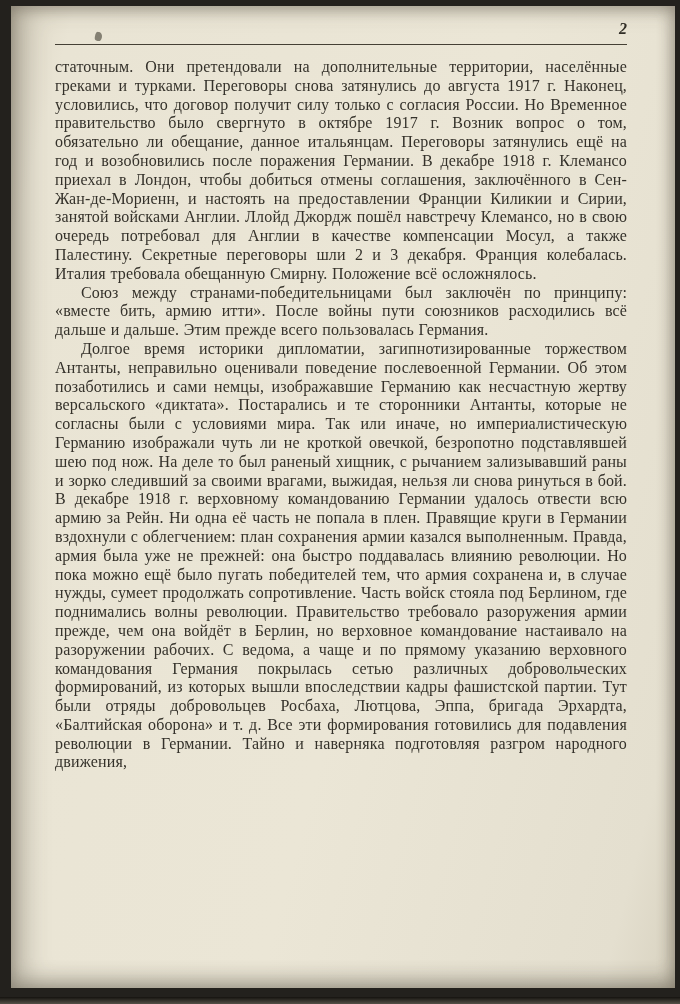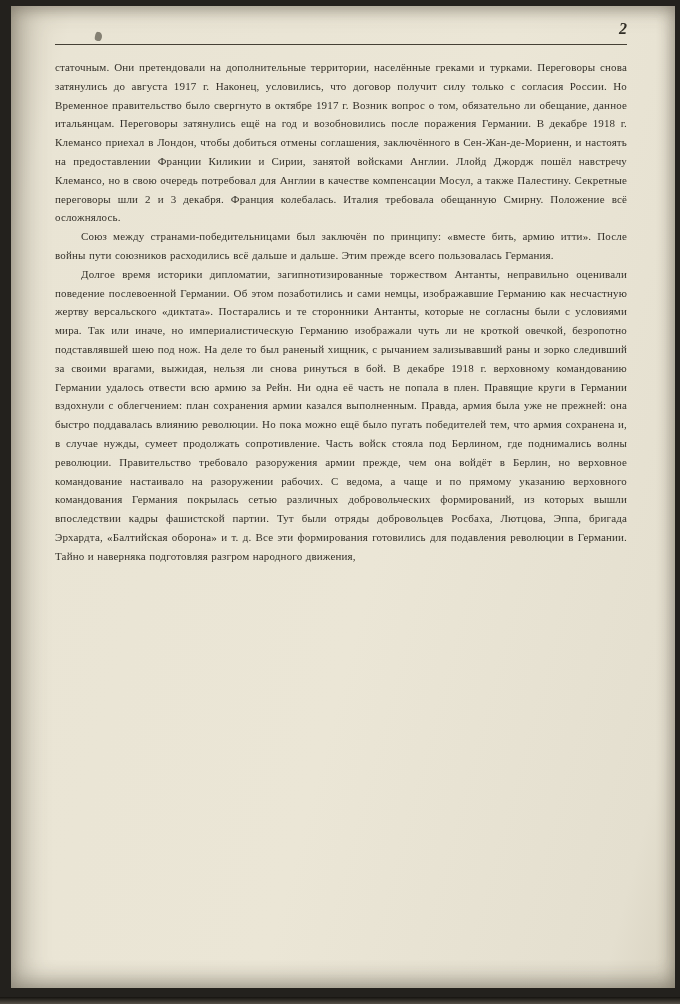--- a/index.html
+++ b/index.html
@@ -76,21 +76,21 @@
     border-radius: 40% 60% 55% 45%;
     transform: rotate(12deg);
   }
   .body-text {
     position: absolute;
     left: 44px;
     right: 48px;
     top: 52px;
     bottom: 28px;
     overflow: hidden;
-    font-size: 11px;
+    font-size: 16px;
     line-height: 18.8px;
     color: #34312a;
     text-align: justify;
     letter-spacing: 0.15px;
     word-spacing: 0.5px;
   }
   .body-text p {
     margin: 0;
     text-indent: 26px;
   }

